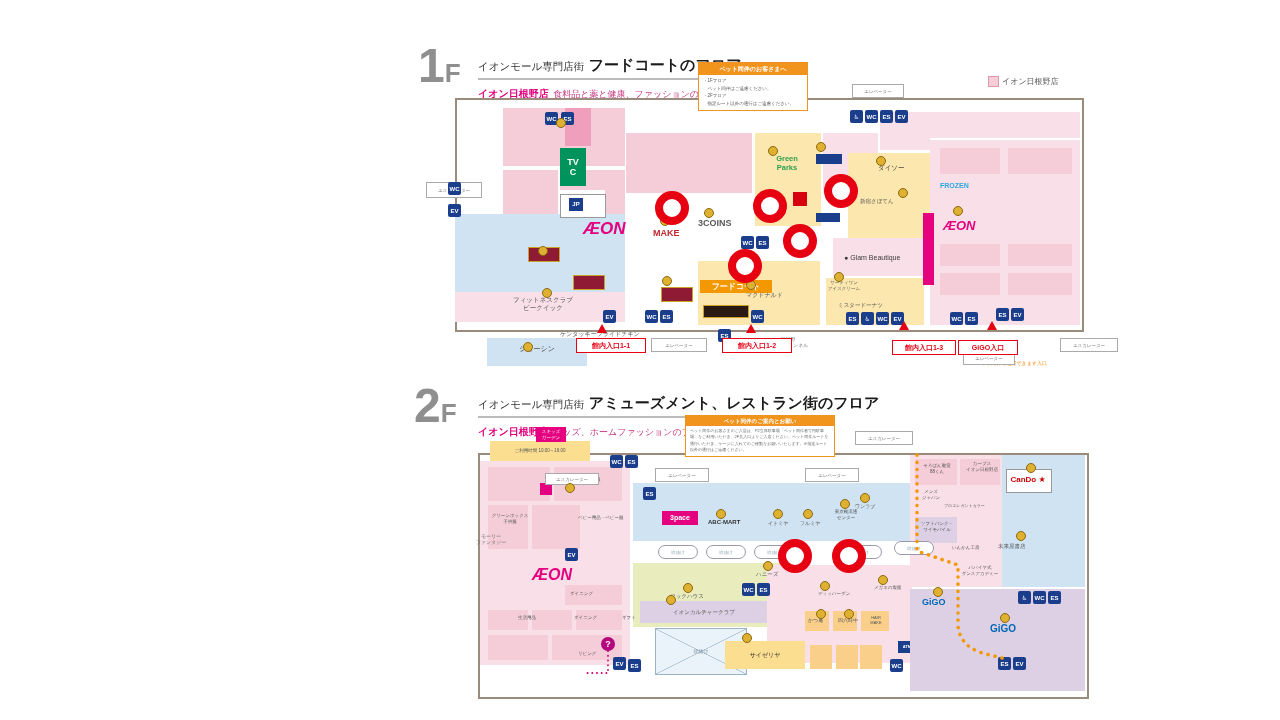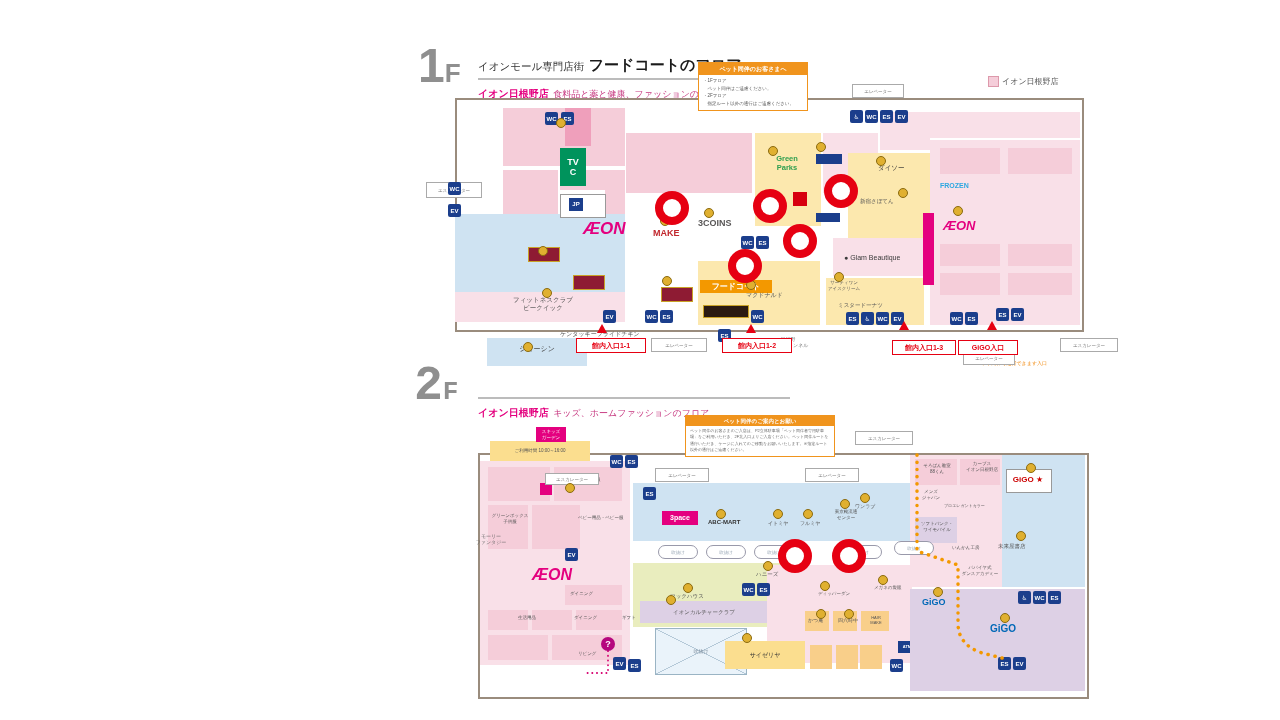--- a/index.html
+++ b/index.html
@@ -194,23 +194,24 @@
       <div class="entr" style="left: 128px; top: 240px; width: 68px;">館内入口1-1</div>
       <div class="arrow" style="left: 149px; top: 226px;"></div>
       <div class="entr" style="left: 274px; top: 240px; width: 68px;">館内入口1-2</div>
       <div class="arrow" style="left: 298px; top: 226px;"></div>
       <div class="entr" style="left: 444px; top: 242px; width: 62px;">館内入口1-3</div>
       <div class="arrow" style="left: 451px; top: 223px;"></div>
       <div class="entr" style="left: 510px; top: 242px; width: 58px;">GiGO入口</div>
       <div class="arrow" style="left: 539px; top: 223px;"></div>
     </div>
 
-  <div class="fnum" style="left:414px;top:362px;font-family:Liberation Mono, monospace;"><span class="n">2</span><span class="s">F</span></div>
+  <div class="fnum" style="left:414px;top:382px;"><span class="n">2</span><span class="s">F</span></div>
 
   <div class="fhead" style="left:478px;top:394px;">
+    <div class="l1"><span class="l1a">イオンモール専門店街</span> <span class="l1b">アミューズメント、レストラン街のフロア</span></div>
     <div class="rule"></div>
     <div class="l2"><span class="l2a">イオン日根野店</span> <span class="l2b">キッズ、ホームファッションのフロア</span></div>
   </div>
 
   <div id="map-2f" class="mapc" style="left:470px;top:425px;width:618px;height:290px;">
     <div class="outline" style="left:8px;top:28px;width:607px;height:242px;"></div>
 
     <div class="notice n2f">
       <div class="nt">ペット同伴のご案内とお願い</div>
       <div class="nb">ペット同伴のお客さまのご入店は、P2立体駐車場「ペット同伴者専用駐車場」をご利用いただき、2F北入口よりご入店ください。ペット同伴ルートを通行いただき、ケージに入れてのご移動をお願いいたします。※指定ルート以外の通行はご遠慮ください。</div>
@@ -287,21 +288,21 @@
       <div class="mtext" style="left: 446px; top: 38px; width: 42px; font-size: 4.5px; text-align: center;">そろばん教室
 88くん</div>
       <div class="mtext" style="left: 492px; top: 36px; width: 40px; font-size: 4.5px; text-align: center;">カーブス
 イオン日根野店</div>
       <div class="mtext" style="left: 446px; top: 64px; width: 30px; font-size: 4.5px; text-align: center;">メンズ
 ジャパン</div>
       <div class="mtext" style="left: 474px; top: 78px; font-size: 4px;">プロエレガントカラー</div>
       <div class="mtext" style="left: 447px; top: 96px; width: 40px; font-size: 4.5px; text-align: center;">ソフトバンク・
 ワイモバイル</div>
       <div class="mtext" style="left: 482px; top: 120px; font-size: 4.5px;">いんかん工房</div>
-      <div class="mtext" style="left: 536px; top: 50px; width: 44px; font-size: 8px; color: rgb(204, 0, 0); font-weight: bold; text-align: center;">GiGO ★</div>
+      <div class="mtext" style="left: 536px; top: 50px; width: 44px; font-size: 8px; color: rgb(204, 0, 0); font-weight: bold; text-align: center;">CanDo ★</div>
       <div class="mtext" style="left: 528px; top: 118px; font-size: 5.5px;">未来屋書店</div>
       <div class="mtext" style="left: 484px; top: 140px; width: 52px; font-size: 4.5px; text-align: center;">パパイヤ式
 ダンスアカデミー</div>
       <div class="mtext" style="left: 452px; top: 172px; font-size: 9px; color: rgb(0, 104, 183); font-weight: bold;">GiGO</div>
       <div class="mtext" style="left: 520px; top: 198px; font-size: 10px; color: rgb(0, 104, 183); font-weight: bold;">GiGO</div>
       <div class="wlabel" style="left: 75px; top: 48px; width: 52px; height: 10px;">エスカレーター</div>
       <div class="wlabel" style="left: 185px; top: 43px; width: 52px; height: 12px;">エレベーター</div>
       <div class="wlabel" style="left: 335px; top: 43px; width: 52px; height: 12px;">エレベーター</div>
       <div class="wlabel" style="left: 385px; top: 6px; width: 56px; height: 12px;">エスカレーター</div>
       <div class="ficon" style="left: 140px; top: 30px;">WC</div>

